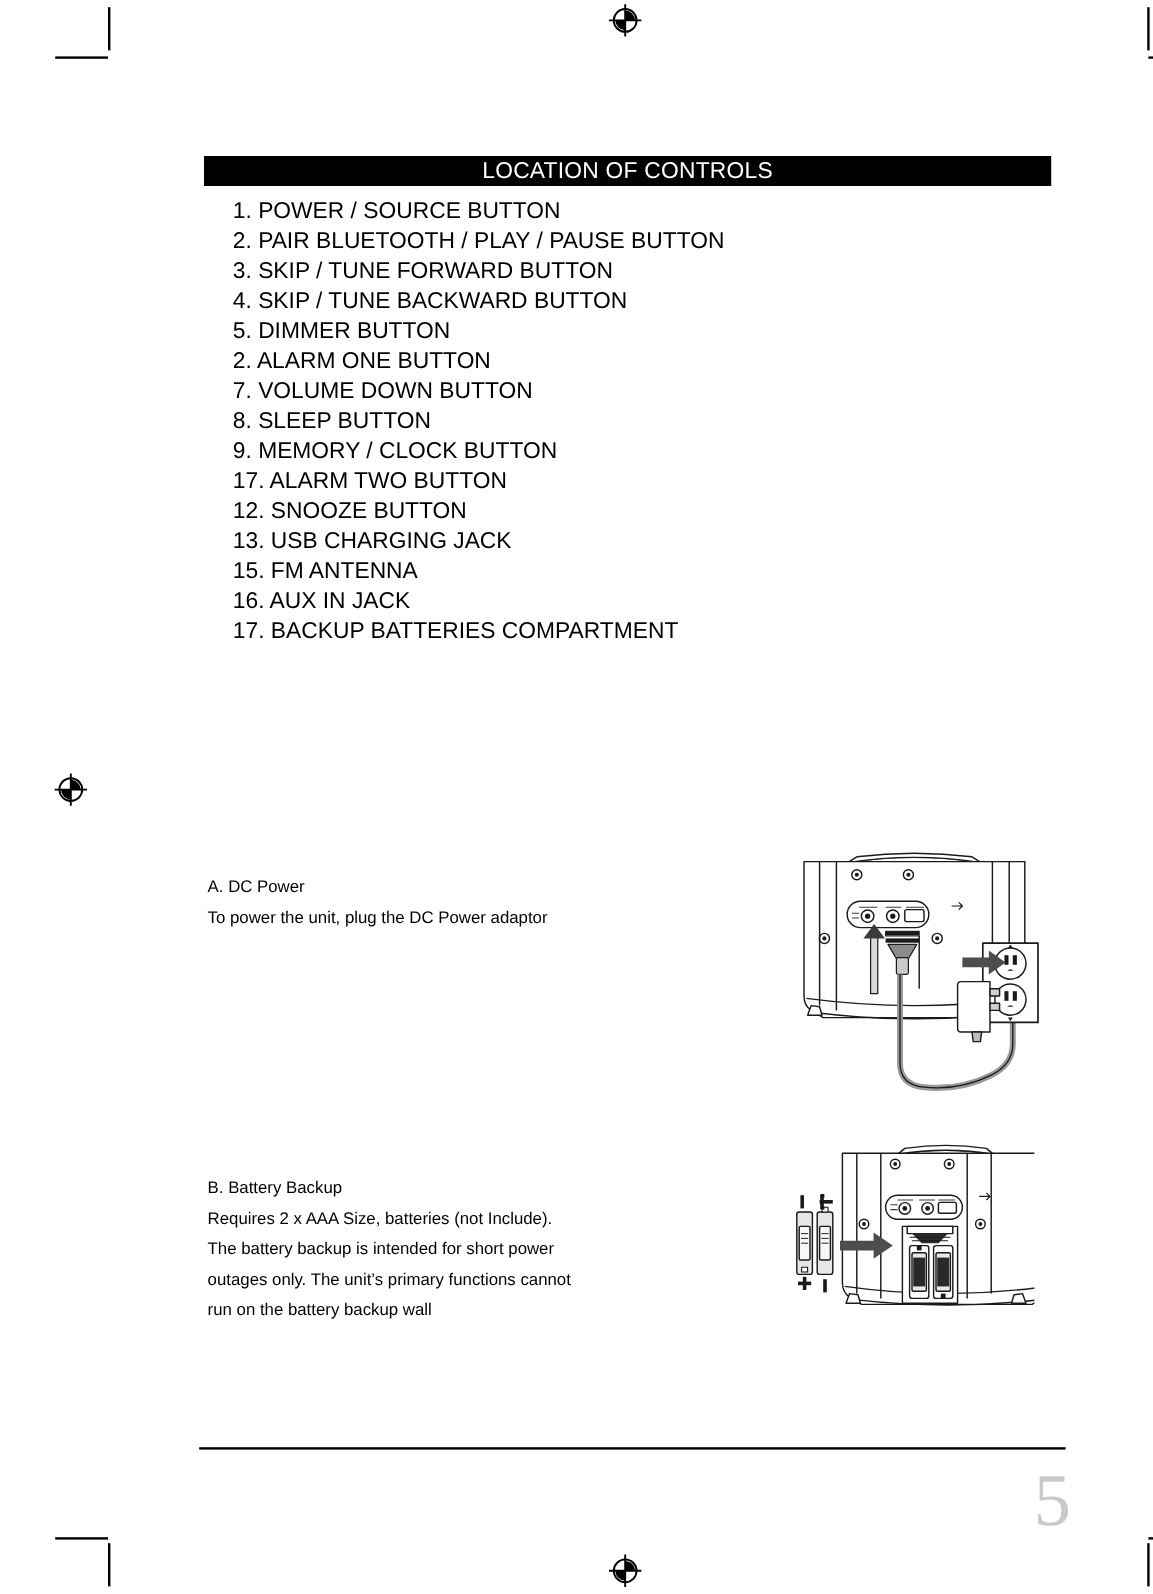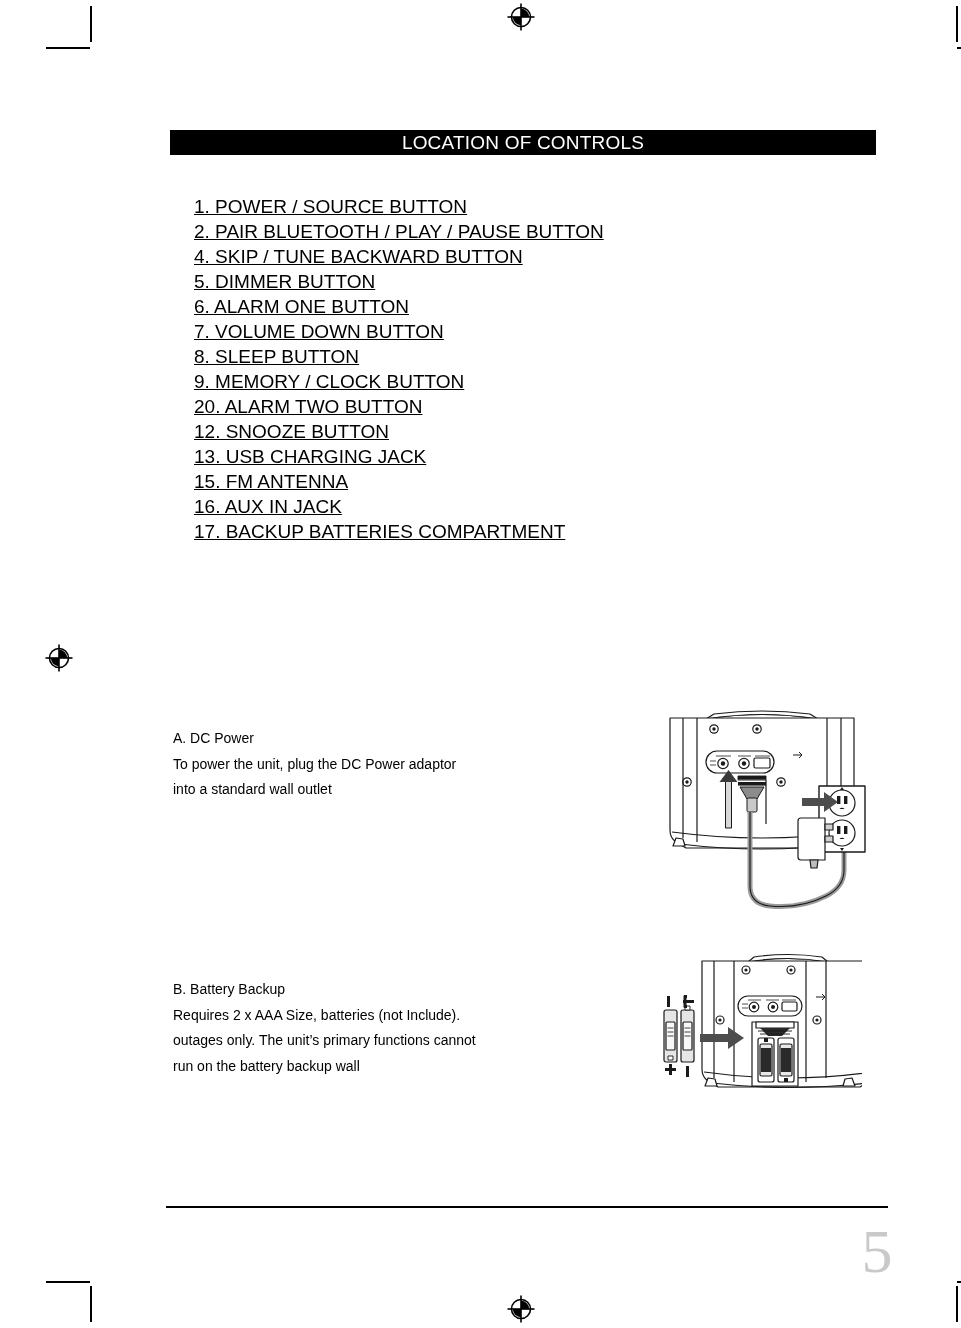--- a/index.html
+++ b/index.html
@@ -47,23 +47,22 @@
     line-height: 25px;
     text-align: center;
     letter-spacing: 0.2px;
     white-space: nowrap;
   }
 
   
   #controls-list {
     position: absolute;
     left: 152px;
-    top: 194px;
+    top: 164px;
     width: 560px;
-    text-decoration: underline;
   }
   #controls-list .item {
     font-size: 19px;
     line-height: 25px;
     white-space: nowrap;
   }
 
   
   .para {
     position: absolute;
@@ -138,39 +137,39 @@
     <path d="M15 23.2 A8.2 8.2 0 0 1 6.8 15 L15 15 Z" fill="#000"></path>
     <line x1="15" y1="1.5" x2="15" y2="28.5" stroke="#000" stroke-width="1.6"></line>
     <line x1="1.5" y1="15" x2="28.5" y2="15" stroke="#000" stroke-width="1.6"></line>
   </svg>
 
   <div class="band" style="top:130px;">LOCATION OF CONTROLS</div>
 
   <div id="controls-list">
     <div class="item">1. POWER / SOURCE BUTTON</div>
     <div class="item">2. PAIR BLUETOOTH / PLAY / PAUSE BUTTON</div>
+    <div class="item">3. SKIP / TUNE FORWARD BUTTON</div>
     <div class="item">4. SKIP / TUNE BACKWARD BUTTON</div>
     <div class="item">5. DIMMER BUTTON</div>
-    <div class="item">6. ALARM ONE BUTTON</div>
+    <div class="item">2. ALARM ONE BUTTON</div>
     <div class="item">7. VOLUME DOWN BUTTON</div>
     <div class="item">8. SLEEP BUTTON</div>
     <div class="item">9. MEMORY / CLOCK BUTTON</div>
-    <div class="item">20. ALARM TWO BUTTON</div>
+    <div class="item">17. ALARM TWO BUTTON</div>
     <div class="item">12. SNOOZE BUTTON</div>
     <div class="item">13. USB CHARGING JACK</div>
     <div class="item">15. FM ANTENNA</div>
     <div class="item">16. AUX IN JACK</div>
     <div class="item">17. BACKUP BATTERIES COMPARTMENT</div>
   </div>
 
 
   <div class="para" style="left:131px; top:726px;">
     <div class="line">A. DC Power</div>
     <div class="line">To power the unit, plug the DC Power adaptor</div>
-    <div class="line">into a standard wall outlet</div>
   </div>
 
   <svg class="diagram" style="left:612px; top:706px;" width="216" height="212" viewBox="0 0 216 212">
     <g fill="none" stroke="#1a1a1a" stroke-width="1.2" stroke-linejoin="round">
 
       <path d="M52 13 q56 -9 112 0" stroke-width="1.2"></path>
       <path d="M60 8 q48 -6 96 0 l8 5 q-56 -9 -112 0 Z" fill="#fff"></path>
 
       <path d="M16 12 h184 v112 q0 8 -6 12 l-10 6 h-152 l-10 -6 q-6 -4 -6 -12 Z" fill="#fff"></path>
 
@@ -249,20 +248,21 @@
       <path d="M171 130 h8 v6 h-8 Z" fill="#d0d0d0"></path>
       <path d="M156 154 h8 l-1 8 h-6 Z" fill="#bdbdbd"></path>
 
       <path d="M148 92 h22 v-6 l14 10 l-14 10 v-6 h-22 Z" fill="#4d4d4d" stroke="none"></path>
     </g>
   </svg>
 
   <div class="para" style="left:131px; top:977px;">
     <div class="line">B. Battery Backup</div>
     <div class="line">Requires 2 x AAA Size, batteries (not Include).</div>
+    <div class="line">The battery backup is intended for short power</div>
     <div class="line">outages only. The unit’s primary functions cannot</div>
     <div class="line">run on the battery backup wall</div>
   </div>
 
   <svg class="diagram" style="left:614px; top:952px;" width="206" height="166" viewBox="0 0 206 166">
     <g fill="none" stroke="#1a1a1a" stroke-width="1.2" stroke-linejoin="round">
 
       <path d="M92 10 q40 -7 80 0"></path>
       <path d="M98 5 q34 -5 68 0 l6 5 q-40 -7 -80 0 Z" fill="#fff"></path>
 

